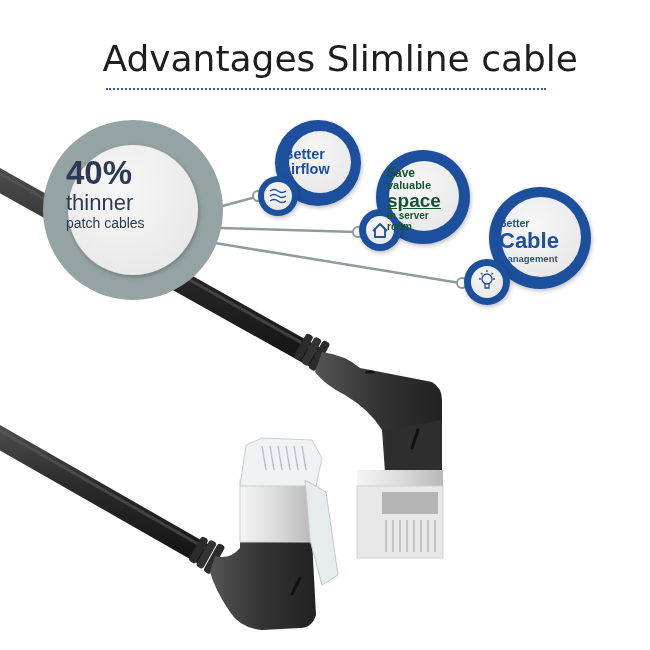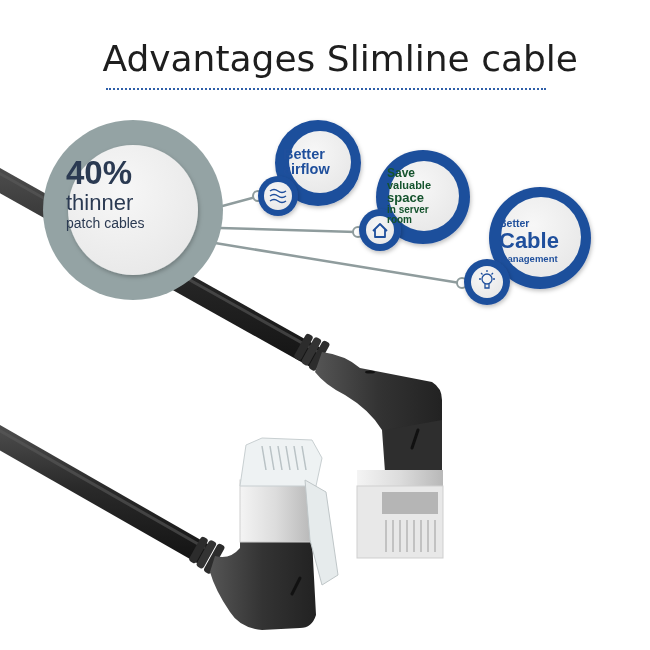--- a/index.html
+++ b/index.html
@@ -9,21 +9,21 @@
   svg.art { position:absolute; left:0; top:0; }
   .txt { position:absolute; text-align:left; font-family:"Liberation Sans", sans-serif; font-weight:bold; line-height:1.05; }
   .big-stat { left:66px; width:134px; top:156px; color:#2b3a52; }
   .big-stat .pct { font-size:33px; font-weight:bold; display:block; }
   .big-stat .thin { font-size:22px; font-weight:normal; display:block; margin-top:0; }
   .big-stat .sub { font-size:14px; font-weight:normal; display:block; margin-top:2px; }
   .b1 { left:283px; width:72px; top:147px; color:#1f4f9c; font-size:14.5px; }
   .b2 { left:387px; width:70px; top:167px; color:#14532d; }
   .b2 .s1 { font-size:12px; display:block; }
   .b2 .s2 { font-size:11px; display:block; }
-  .b2 .s3 { font-size:13px; display:block; }
+  .b2 .s3 { font-size:19px; display:block;text-decoration:underline; }
   .b2 .s4 { font-size:10px; display:block; }
   .b3 { left:499px; width:82px; top:218px; color:#1f4f9c; }
   .b3 .s1 { font-size:10.5px; display:block; }
   .b3 .s2 { font-size:22px; display:block; }
   .b3 .s3 { font-size:9.5px; display:block; margin-top:2px; }
 </style>
 </head>
 <body>
 
 <div class="title">Advantages Slimline cable</div>

